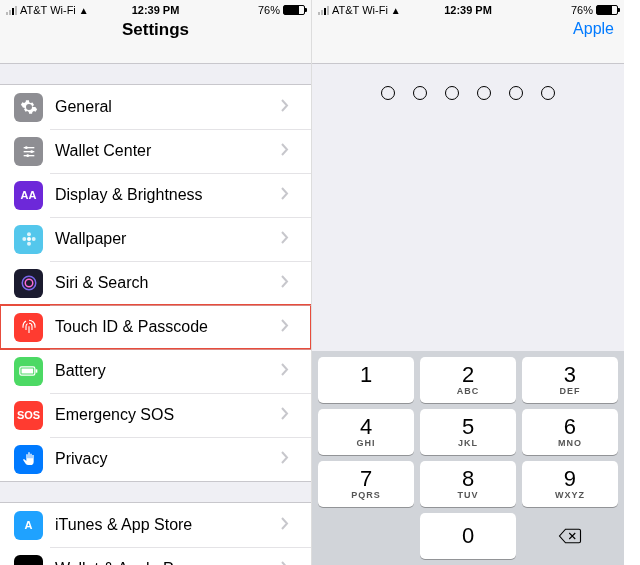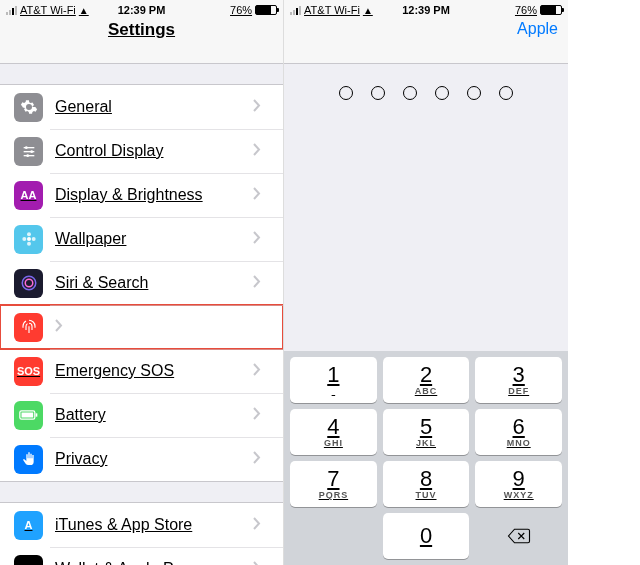--- a/index.html
+++ b/index.html
@@ -1,17 +1,17 @@
 <!DOCTYPE html>
 <html><head>
 <meta charset="utf-8">
 <style>
 * { margin: 0; padding: 0; box-sizing: border-box; }
 body { font-family: -apple-system, "Helvetica Neue", Arial, sans-serif; background: #fff; }
-.container { display: flex; width: 568px; height: 565px; text-decoration: underline; }
+.container { display: flex; width: 624px; height: 565px; }
 .screen { width: 320px; height: 565px; background: #efeff4; display: flex; flex-direction: column; position: relative; }
 .screen-left { border-right: 1px solid #ddd; }
 
 
 .statusbar { height: 20px; background: #f7f7f7; display: flex; align-items: center; justify-content: space-between; padding: 0 6px; font-size: 11px; color: #000; }
 .sb-left, .sb-right { display: flex; align-items: center; gap: 3px; }
 .sb-center { position: absolute; left: 50%; transform: translateX(-50%); font-weight: 600; }
 .signal-bars { display: flex; align-items: flex-end; gap: 1px; }
 .signal-bars span { width: 2px; background: #bbb; }
 .signal-bars span:nth-child(1){height:3px} .signal-bars span:nth-child(2){height:5px}
@@ -97,27 +97,27 @@
             <div class="row-icon" style="background:#8e8e93">
               <svg viewBox="0 0 24 24" width="16" height="16" fill="#fff">
                 <circle cx="8" cy="7" r="2"></circle>
                 <rect x="4" y="6" width="16" height="2"></rect>
                 <circle cx="16" cy="13" r="2"></circle>
                 <rect x="4" y="12" width="16" height="2"></rect>
                 <circle cx="10" cy="19" r="2"></circle>
                 <rect x="4" y="18" width="16" height="2"></rect>
               </svg>
             </div>
-            <div class="row-label">Control Display</div>
-            <div class="chevron"><svg width="8" height="13" viewBox="0 0 8 13">
-                <path d="M1 1l5 5.5L1 12" fill="none" stroke="#c7c7cc" stroke-width="2"></path>
-              </svg></div>
-          </div>
-          <div class="row">
-            <div class="row-icon" style="background:#a21caf">
+            <div class="row-label">Wallet Center</div>
+            <div class="chevron"><svg width="8" height="13" viewBox="0 0 8 13">
+                <path d="M1 1l5 5.5L1 12" fill="none" stroke="#c7c7cc" stroke-width="2"></path>
+              </svg></div>
+          </div>
+          <div class="row">
+            <div class="row-icon" style="background:#6d28d9">
               <span style="font-size:11px">AA</span>
             </div>
             <div class="row-label">Display &amp; Brightness</div>
             <div class="chevron"><svg width="8" height="13" viewBox="0 0 8 13">
                 <path d="M1 1l5 5.5L1 12" fill="none" stroke="#c7c7cc" stroke-width="2"></path>
               </svg></div>
           </div>
           <div class="row">
             <div class="row-icon" style="background:#54c7ec">
               <svg viewBox="0 0 24 24" width="16" height="16" fill="#fff">
@@ -144,42 +144,43 @@
             <div class="chevron"><svg width="8" height="13" viewBox="0 0 8 13">
                 <path d="M1 1l5 5.5L1 12" fill="none" stroke="#c7c7cc" stroke-width="2"></path>
               </svg></div>
           </div>
           <div class="row highlight">
             <div class="row-icon" style="background:#ff3b30">
               <svg viewBox="0 0 24 24" width="18" height="18" fill="none" stroke="#fff" stroke-width="1.5">
                 <path d="M12 3a8 8 0 018 8v2M4 13v-2a8 8 0 014-7M12 7a4 4 0 014 4v5M8 16v-5a4 4 0 012-3.5M12 11v9"></path>
               </svg>
             </div>
-            <div class="chevron"><svg width="8" height="13" viewBox="0 0 8 13">
-                <path d="M1 1l5 5.5L1 12" fill="none" stroke="#c7c7cc" stroke-width="2"></path>
-              </svg></div>
-          </div>
-          <div class="row">
-            <div class="row-icon" style="background:#ff3b30">
-              <span style="font-size:11px">SOS</span>
-            </div>
-            <div class="row-label">Emergency SOS</div>
+            <div class="row-label">Touch ID &amp; Passcode</div>
             <div class="chevron"><svg width="8" height="13" viewBox="0 0 8 13">
                 <path d="M1 1l5 5.5L1 12" fill="none" stroke="#c7c7cc" stroke-width="2"></path>
               </svg></div>
           </div>
           <div class="row">
             <div class="row-icon" style="background:#4cd964">
               <svg viewBox="0 0 24 12" width="20" height="12" fill="#fff">
                 <rect x="1" y="1" width="18" height="10" rx="2" fill="none" stroke="#fff" stroke-width="1.5"></rect>
                 <rect x="3" y="3" width="14" height="6" fill="#fff"></rect>
                 <rect x="20" y="4" width="2" height="4" fill="#fff"></rect>
               </svg>
             </div>
             <div class="row-label">Battery</div>
+            <div class="chevron"><svg width="8" height="13" viewBox="0 0 8 13">
+                <path d="M1 1l5 5.5L1 12" fill="none" stroke="#c7c7cc" stroke-width="2"></path>
+              </svg></div>
+          </div>
+          <div class="row">
+            <div class="row-icon" style="background:#ff3b30">
+              <span style="font-size:11px">SOS</span>
+            </div>
+            <div class="row-label">Emergency SOS</div>
             <div class="chevron"><svg width="8" height="13" viewBox="0 0 8 13">
                 <path d="M1 1l5 5.5L1 12" fill="none" stroke="#c7c7cc" stroke-width="2"></path>
               </svg></div>
           </div>
           <div class="row">
             <div class="row-icon" style="background:#007aff">
               <svg viewBox="0 0 24 24" width="16" height="16" fill="#fff">
                 <path d="M13 2v9h1V4h2v7h1V6h2v10a5 5 0 01-5 5h-3a5 5 0 01-4-2l-4-6 1.5-1L8 15V5h2v6h1V2h2z"></path>
               </svg>
             </div>

